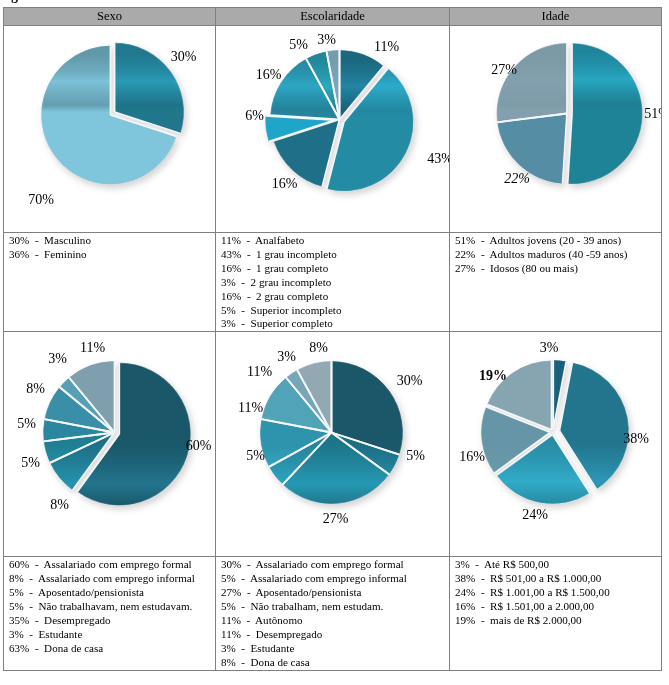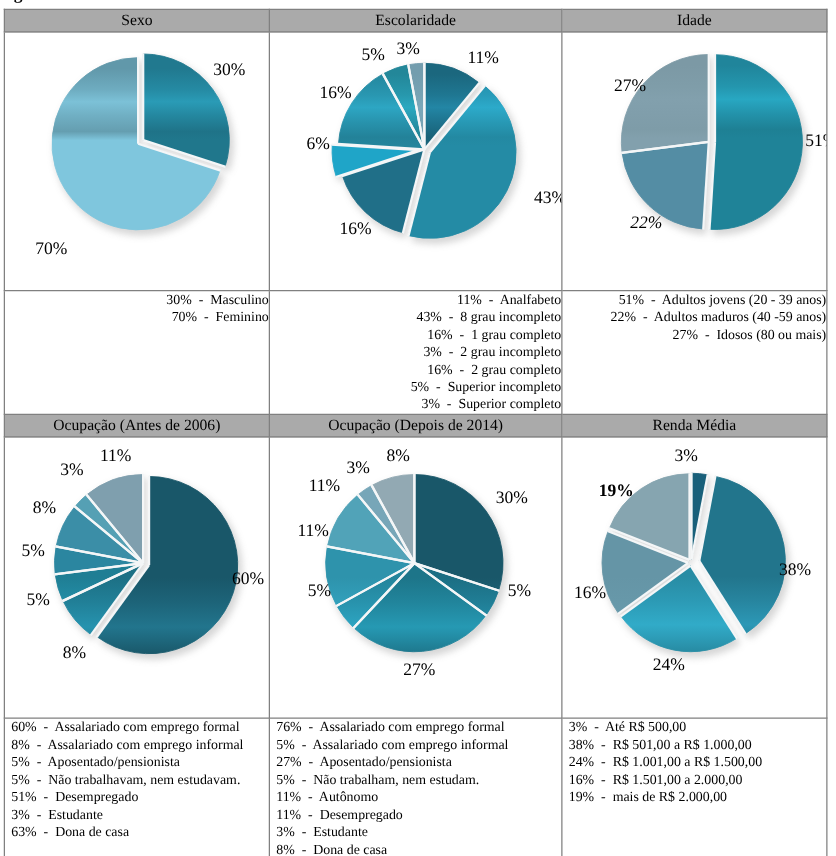--- a/index.html
+++ b/index.html
@@ -8,21 +8,21 @@
   .page{position:relative;width:669px;height:685px;}
   .caption-frag{position:absolute;left:11px;top:-12px;font-size:14px;font-weight:bold;color:#000;}
   .grid{position:absolute;left:3px;top:7px;width:658px;border-collapse:collapse;table-layout:fixed;}
   col.c1{width:212px;} col.c2{width:234px;} col.c3{width:212px;}
   .grid td{border:1px solid #808080;padding:0;vertical-align:top;}
   .hdr{background:#aaaaaa;text-align:center;font-size:12.5px;height:17px;line-height:17px;}
   .chartcell{position:relative;overflow:hidden;}
   .r1 .chartcell{height:206px;}
   .r2 .chartcell{height:224px;}
   .grid td.legcell{padding:1px 0 0 5px;font-size:11.1px;line-height:13.9px;}
-  .r1 .legcell{height:97px;text-align:right;} .r2 .legcell{height:112px;}
+  .r1 .legcell{height:97px;} .r2 .legcell{height:112px;}
   .legline{white-space:pre;}
   .pielbl{position:absolute;font-size:14px;white-space:nowrap;line-height:1;
           transform:translate(-50%,-50%);}
   svg{display:block;}
 </style>
 </head>
 <body>
 
 <div class="page">
 
@@ -257,41 +257,36 @@
               </g>
             </svg>
             <div class="pielbl" style="left: 207px; top: 87.5px;">51%</div>
             <div class="pielbl" style="left: 67px; top: 152.5px; font-style: italic;">22%</div>
             <div class="pielbl" style="left: 54px; top: 43.5px;">27%</div>
           </td>
     </tr>
     <tr class="r1">
       <td class="legcell">
             <div class="legline">30%  -  Masculino</div>
-            <div class="legline">70%  -  Feminino</div>
+            <div class="legline">36%  -  Feminino</div>
           </td>
       <td class="legcell">
             <div class="legline">11%  -  Analfabeto</div>
-            <div class="legline">43%  -  8 grau incompleto</div>
+            <div class="legline">43%  -  1 grau incompleto</div>
             <div class="legline">16%  -  1 grau completo</div>
             <div class="legline">3%  -  2 grau incompleto</div>
             <div class="legline">16%  -  2 grau completo</div>
             <div class="legline">5%  -  Superior incompleto</div>
             <div class="legline">3%  -  Superior completo</div>
           </td>
       <td class="legcell">
             <div class="legline">51%  -  Adultos jovens (20 - 39 anos)</div>
             <div class="legline">22%  -  Adultos maduros (40 -59 anos)</div>
             <div class="legline">27%  -  Idosos (80 ou mais)</div>
           </td>
-    </tr>
-    <tr class="r2">
-      <td class="hdr">Ocupação (Antes de 2006)</td>
-      <td class="hdr">Ocupação (Depois de 2014)</td>
-      <td class="hdr">Renda Média</td>
     </tr>
     <tr class="r2">
       <td class="chartcell">
             <svg width="211" height="224" viewBox="0 0 211 224" style="position: absolute; left: 0px; top: 0px;">
               <defs>
                 <filter id="blur15" x="-30%" y="-30%" width="160%" height="160%">
                   <feGaussianBlur stdDeviation="3"></feGaussianBlur>
                 </filter>
                 <linearGradient id="g16" x1="0" y1="28.5" x2="0" y2="172.5" gradientUnits="userSpaceOnUse">
                   <stop offset="0%" stop-color="#195769"></stop>
@@ -586,26 +581,26 @@
             <div class="pielbl" style="left: 22px; top: 125px;">16%</div>
             <div class="pielbl" style="left: 43px; top: 44px; font-weight: bold;">19%</div>
           </td>
     </tr>
     <tr class="r2">
       <td class="legcell">
             <div class="legline">60%  -  Assalariado com emprego formal</div>
             <div class="legline">8%  -  Assalariado com emprego informal</div>
             <div class="legline">5%  -  Aposentado/pensionista</div>
             <div class="legline">5%  -  Não trabalhavam, nem estudavam.</div>
-            <div class="legline">51%  -  Desempregado</div>
+            <div class="legline">35%  -  Desempregado</div>
             <div class="legline">3%  -  Estudante</div>
             <div class="legline">63%  -  Dona de casa</div>
           </td>
       <td class="legcell">
-            <div class="legline">76%  -  Assalariado com emprego formal</div>
+            <div class="legline">30%  -  Assalariado com emprego formal</div>
             <div class="legline">5%  -  Assalariado com emprego informal</div>
             <div class="legline">27%  -  Aposentado/pensionista</div>
             <div class="legline">5%  -  Não trabalham, nem estudam.</div>
             <div class="legline">11%  -  Autônomo</div>
             <div class="legline">11%  -  Desempregado</div>
             <div class="legline">3%  -  Estudante</div>
             <div class="legline">8%  -  Dona de casa</div>
           </td>
       <td class="legcell">
             <div class="legline">3%  -  Até R$ 500,00</div>

